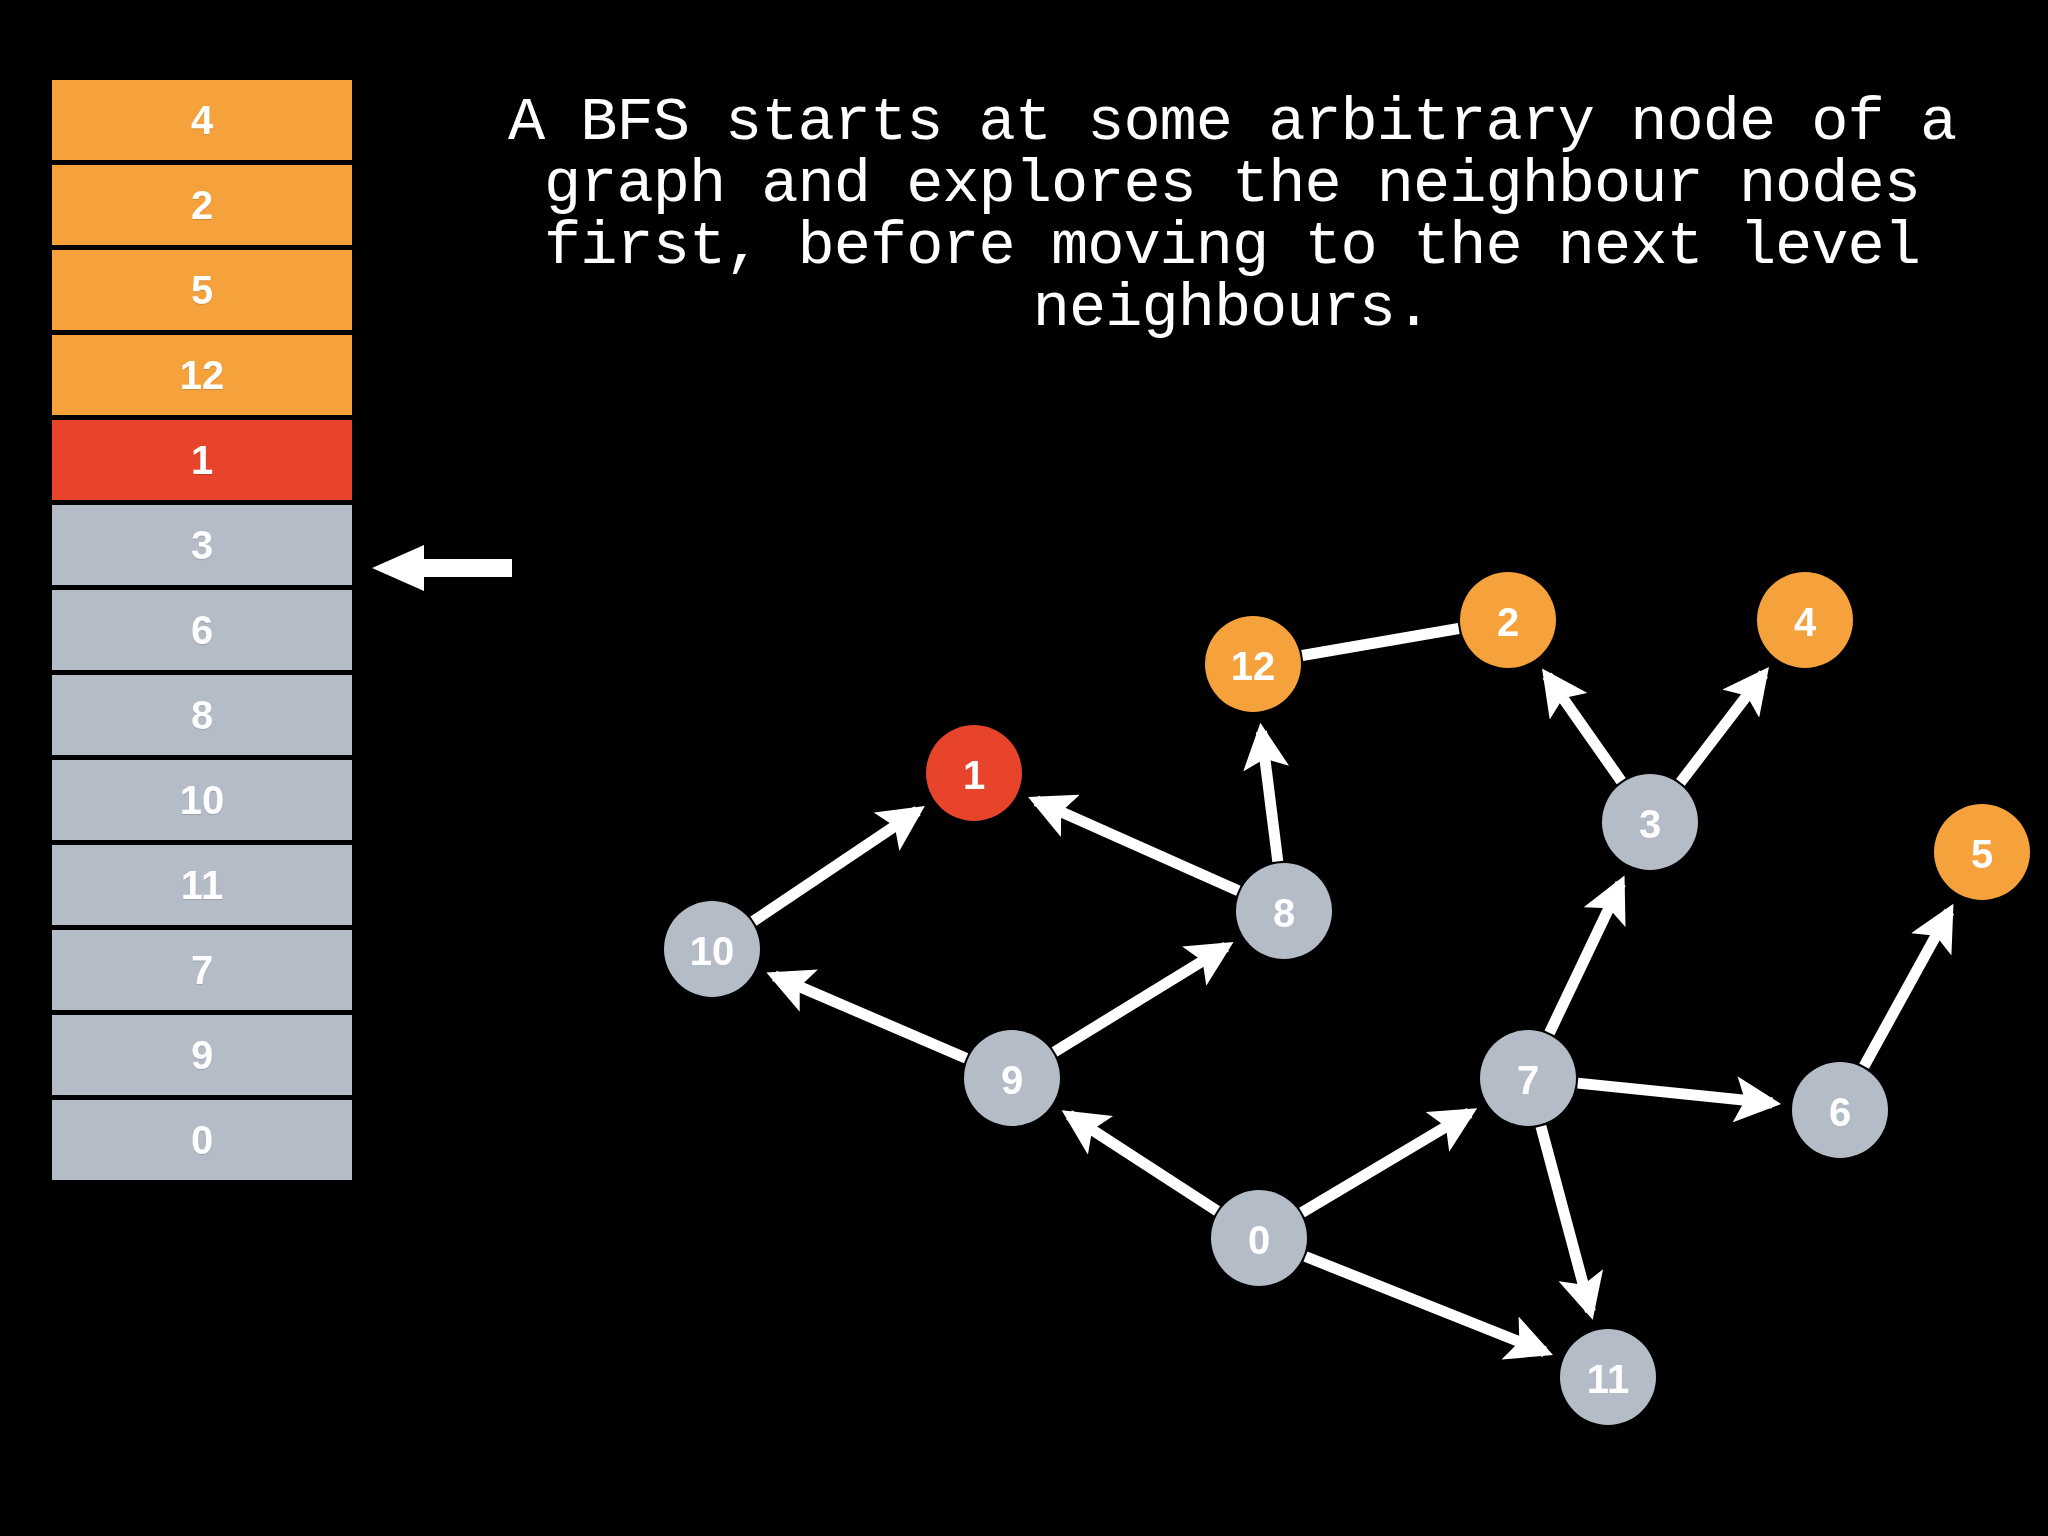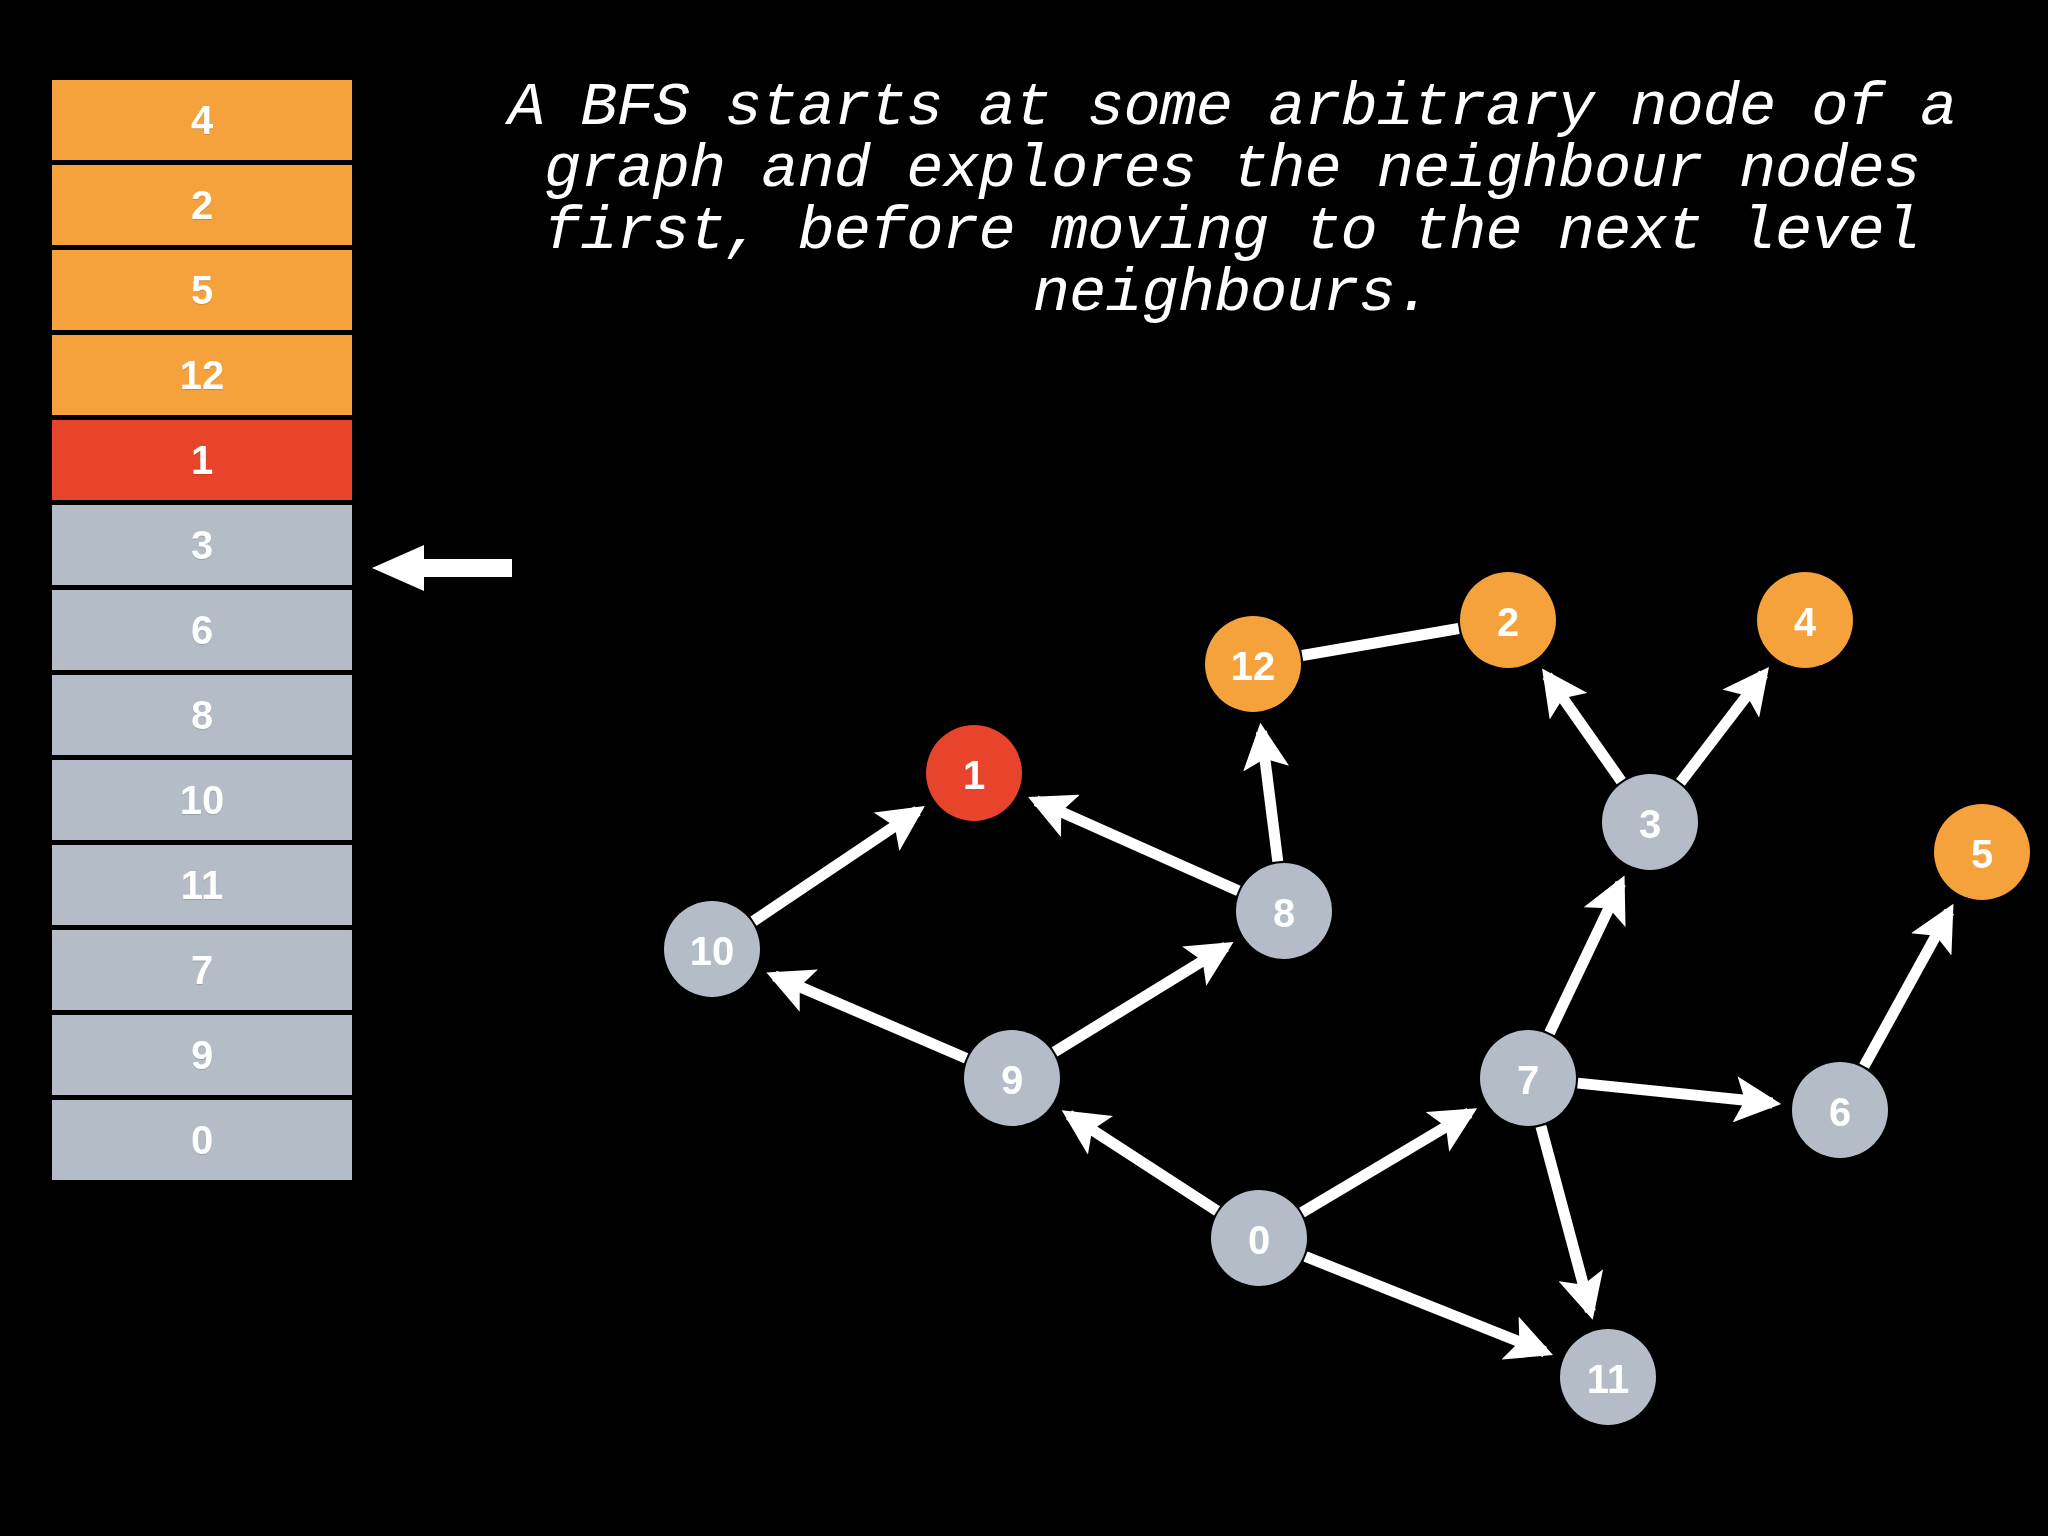--- a/index.html
+++ b/index.html
@@ -52,30 +52,29 @@
     left: 372px;
     top: 545px;
     width: 140px;
     height: 46px;
   }
 
   
   #headline {
     position: absolute;
     left: 448px;
-    top: 77px;
+    top: 92px;
     width: 1568px;
     text-align: center;
     color: #ffffff;
     font-family: "Liberation Mono", "DejaVu Sans Mono", monospace;
     font-size: 62px;
     line-height: 1.0;
     letter-spacing: -1px;
     white-space: pre-wrap;
-    font-style: italic;
   }
 
   
   #graph {
     position: absolute;
     left: 0;
     top: 0;
     width: 2048px;
     height: 1536px;
   }

